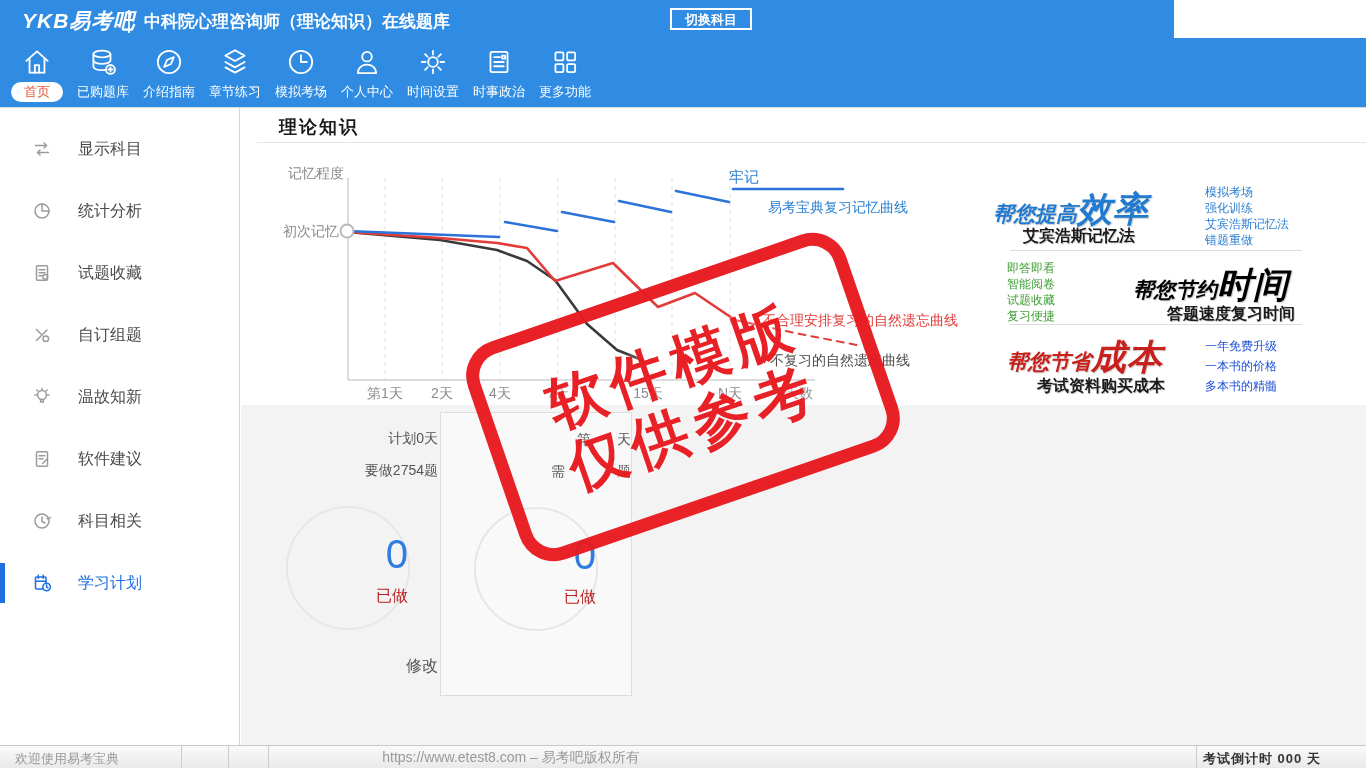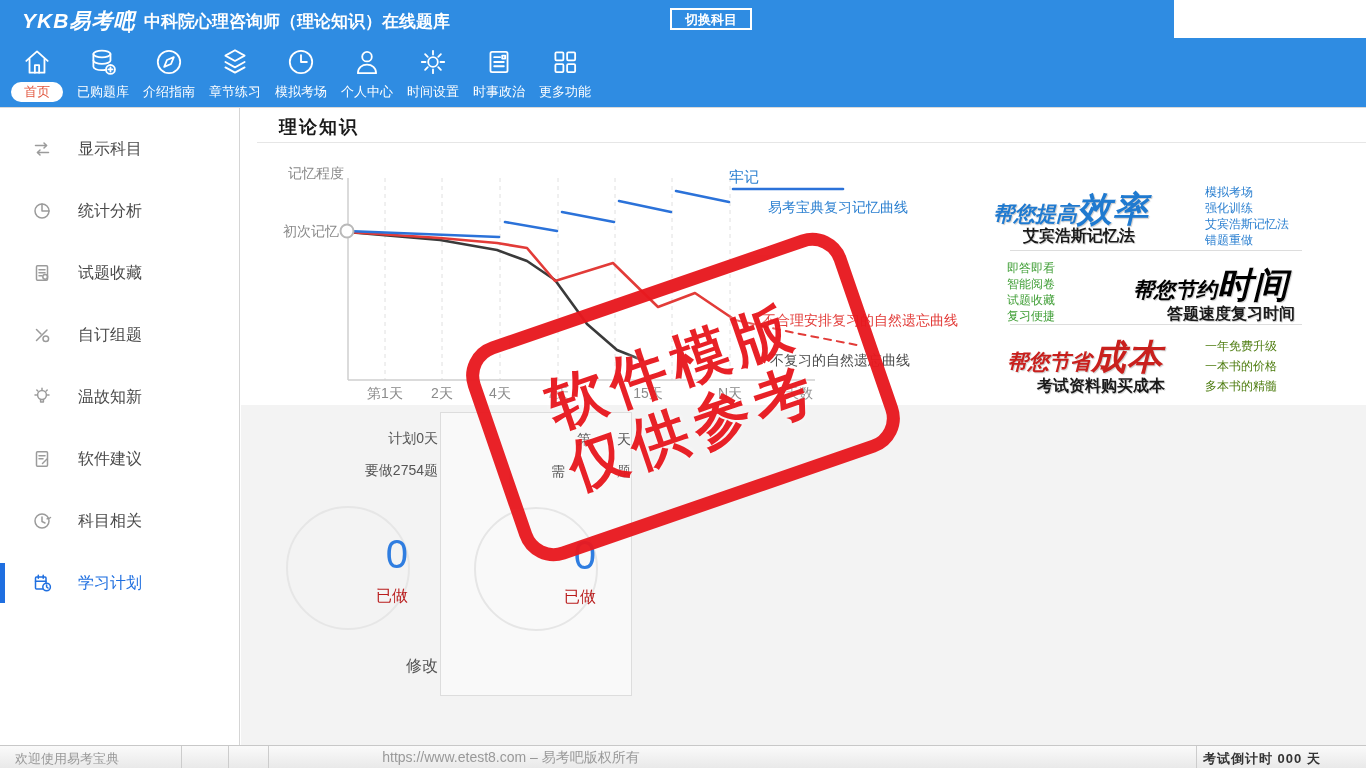--- a/index.html
+++ b/index.html
@@ -47,21 +47,21 @@
 
   
   .promo { position:absolute; left:985px; top:178px; width:350px; height:228px; font-size:12px; }
   .promo .divider { position:absolute; left:25px; width:292px; border-top:1px solid #ddd; }
   .accent { font-weight:bold; font-style:italic; text-shadow:1px 1px 1px #ccc; white-space:nowrap; }
   .accent .small { font-size:21px; }
   .accent .big { font-size:35px; letter-spacing:1px; }
   .caption { font-size:16px; font-weight:bold; color:#1a1a1a; text-shadow:1px 1px 0 #d8d8d8; white-space:nowrap; }
   .plist { line-height:16px; white-space:nowrap; }
   .c-blue { color:#1f7ad0; } .c-green { color:#000000; } .c-red { color:#c9201d; }
-  .lc-blue { color:#2a7fd0; } .lc-green { color:#3f9e35; } .lc-red { color:#4d7c0f; }
+  .lc-blue { color:#2a7fd0; } .lc-green { color:#3f9e35; } .lc-red { color:#1d4ed8; }
 
   
   .plan-card { position:absolute; text-align:right; color:#555; }
   #card1 { left:258px; top:412px; width:180px; height:290px; }
   #card2 { left:440px; top:412px; width:192px; height:284px; background:#f9f9f9; border:1px solid #ddd; }
   .pc-title { margin-top:18px; font-size:14px; color:#555; }
   .pc-sub { margin-top:14px; font-size:14px; color:#555; }
   .pc-circle { position:relative; width:124px; height:124px; margin:26px auto 0 auto; border:2px solid #e6e6e6; border-radius:50%; }
   .pc-count { position:absolute; left:0; right:0; top:24px; font-size:40px; color:#2f7de0; }
   .pc-clabel { position:absolute; left:0; right:0; top:78px; font-size:16px; color:#b91c1c; }

